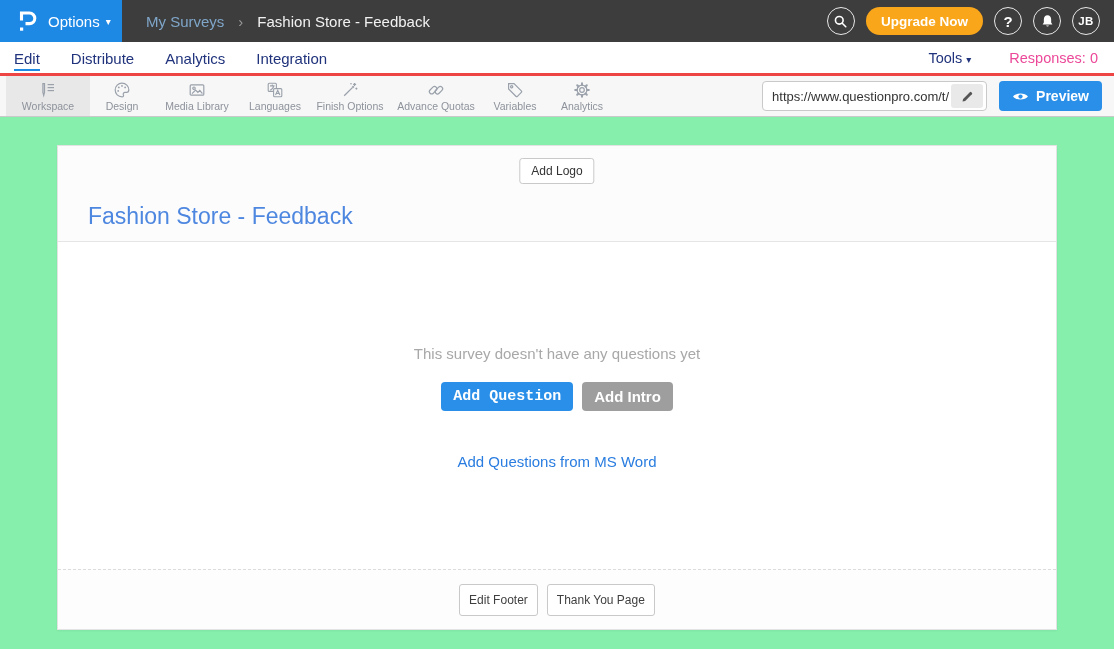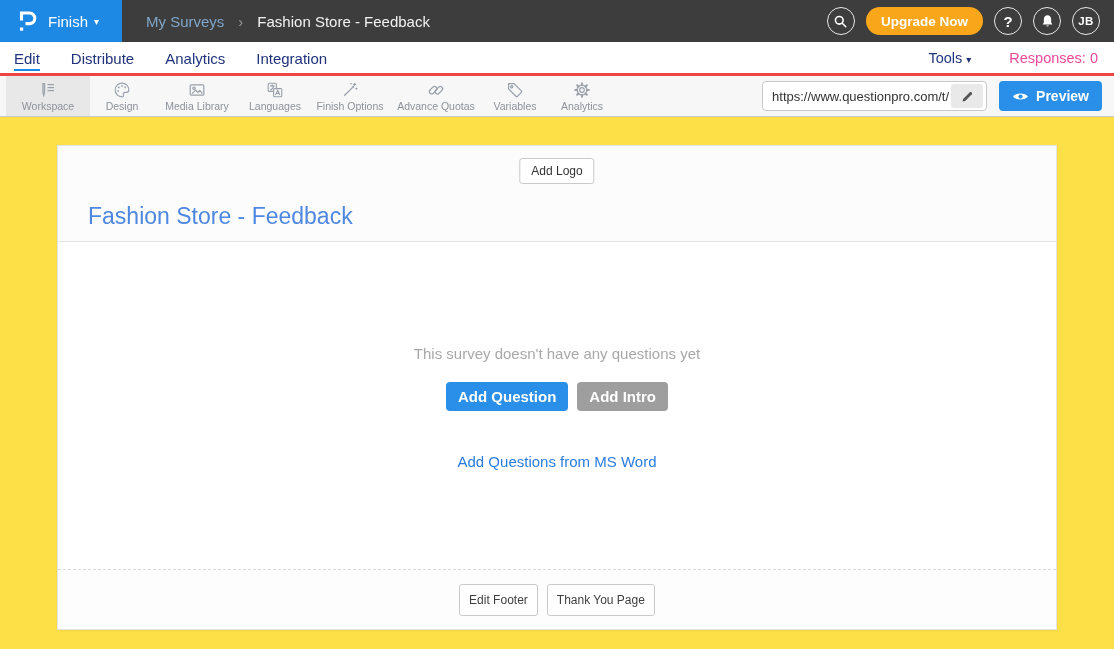--- a/index.html
+++ b/index.html
@@ -41,47 +41,47 @@
   .tool svg, .tool .gear-glyph { display:block; }
   .tool.active { background:#e8e8e8; }
   .w-84{width:84px}.w-64{width:64px}.w-86{width:86px}.w-70{width:70px}.w-80{width:80px}.w-92{width:92px}.w-66{width:66px}.w-68{width:68px}
   .toolbar-right { margin-left:auto; display:flex; align-items:center; gap:12px; padding-right:12px; }
   .url-group { display:flex; align-items:center; width:225px; height:30px; background:#fff; border:1px solid #c9c9c9; border-radius:4px; overflow:hidden; }
   .url-input { flex:1; min-width:0; border:none; outline:none; font-size:13px; color:#333; padding:0 2px 0 9px; font-family:inherit; background:transparent; }
   .url-edit { width:32px; height:24px; margin-right:3px; background:#e9e9e9; border:none; border-radius:3px; display:flex; align-items:center; justify-content:center; cursor:pointer; flex:0 0 auto; }
   .preview-btn { height:30px; padding:0 13px; background:#2a8fe8; border:none; border-radius:4px; color:#fff; font-size:14px; font-weight:bold; display:flex; align-items:center; gap:7px; cursor:pointer; font-family:inherit; }
 
   
-  .content { position:relative; height:532px; background:#fde047; }
+  .content { position:relative; height:532px; background:#86efac; }
   .card { position:absolute; left:57px; top:28px; width:1000px; height:485px; background:#fff; border:1px solid #e3e3e3; box-shadow:0 1px 2px rgba(0,0,0,.05); }
   .card-header { position:relative; height:96px; background:#fcfcfc; border-bottom:1px solid #e5e5e5; }
   .add-logo-btn { position:absolute; top:12px; left:50%; transform:translateX(-50%); background:#fff; border:1px solid #c9c9c9; border-radius:3px; padding:5px 11px; font-size:12px; color:#333; cursor:pointer; font-family:inherit; }
   .survey-title { position:absolute; left:30px; top:57px; font-size:23px; font-weight:normal; color:#4e87e0; }
   .card-body { position:relative; height:327px; background:#fff; }
   .empty-state { position:absolute; top:103px; left:0; width:100%; text-align:center; }
   .empty-msg { font-size:15px; color:#a8a8a8; }
   .btn-row { margin-top:20px; display:flex; justify-content:center; gap:9px; }
-  .btn-primary { background:#2a8fe8; border:none; border-radius:4px; color:#fff; font-size:15px; font-weight:bold; padding:6px 12px; cursor:pointer; font-family:Liberation Sans, sans-serif; }
+  .btn-primary { background:#2a8fe8; border:none; border-radius:4px; color:#fff; font-size:15px; font-weight:bold; padding:6px 12px; cursor:pointer; font-family:Liberation Mono, monospace; }
   .btn-gray { background:#9e9e9e; border:none; border-radius:4px; color:#fff; font-size:15px; font-weight:bold; padding:6px 12px; cursor:pointer; font-family:inherit; }
   .ms-word-link { display:inline-block; margin-top:42px; font-size:15px; color:#2a7de0; text-decoration:none; cursor:pointer; }
   .card-footer { height:60px; border-top:1px dashed #dcdcdc; display:flex; align-items:center; justify-content:center; gap:9px; background:#fdfdfd; }
   .footer-btn { background:#fff; border:1px solid #c9c9c9; border-radius:3px; padding:8px 9px; font-size:12px; color:#3f3f3f; cursor:pointer; font-family:inherit; }
 </style>
 </head>
 <body>
 
 <div class="app">
 
   <header class="topbar">
     <div class="logo-area">
       <svg class="logo-svg" width="22" height="27" viewBox="0 0 22 27">
         <path d="M5.5 12.5 V5 H13.5 A5.3 5.3 0 0 1 13.5 15.6 H9.5" fill="none" stroke="#fff" stroke-width="3.1"></path>
         <rect x="4" y="19.5" width="3.2" height="3.2" fill="#fff"></rect>
       </svg>
-      <span class="product-label">Finish</span>
+      <span class="product-label">Options</span>
       <span class="caret">▾</span>
     </div>
     <nav class="breadcrumb">
       <a class="crumb-parent">My Surveys</a>
       <span class="crumb-sep">›</span>
       <span class="crumb-current">Fashion Store - Feedback</span>
     </nav>
     <div class="topbar-right">
       <button class="circle-btn">
         <svg width="15" height="15" viewBox="0 0 16 16">

